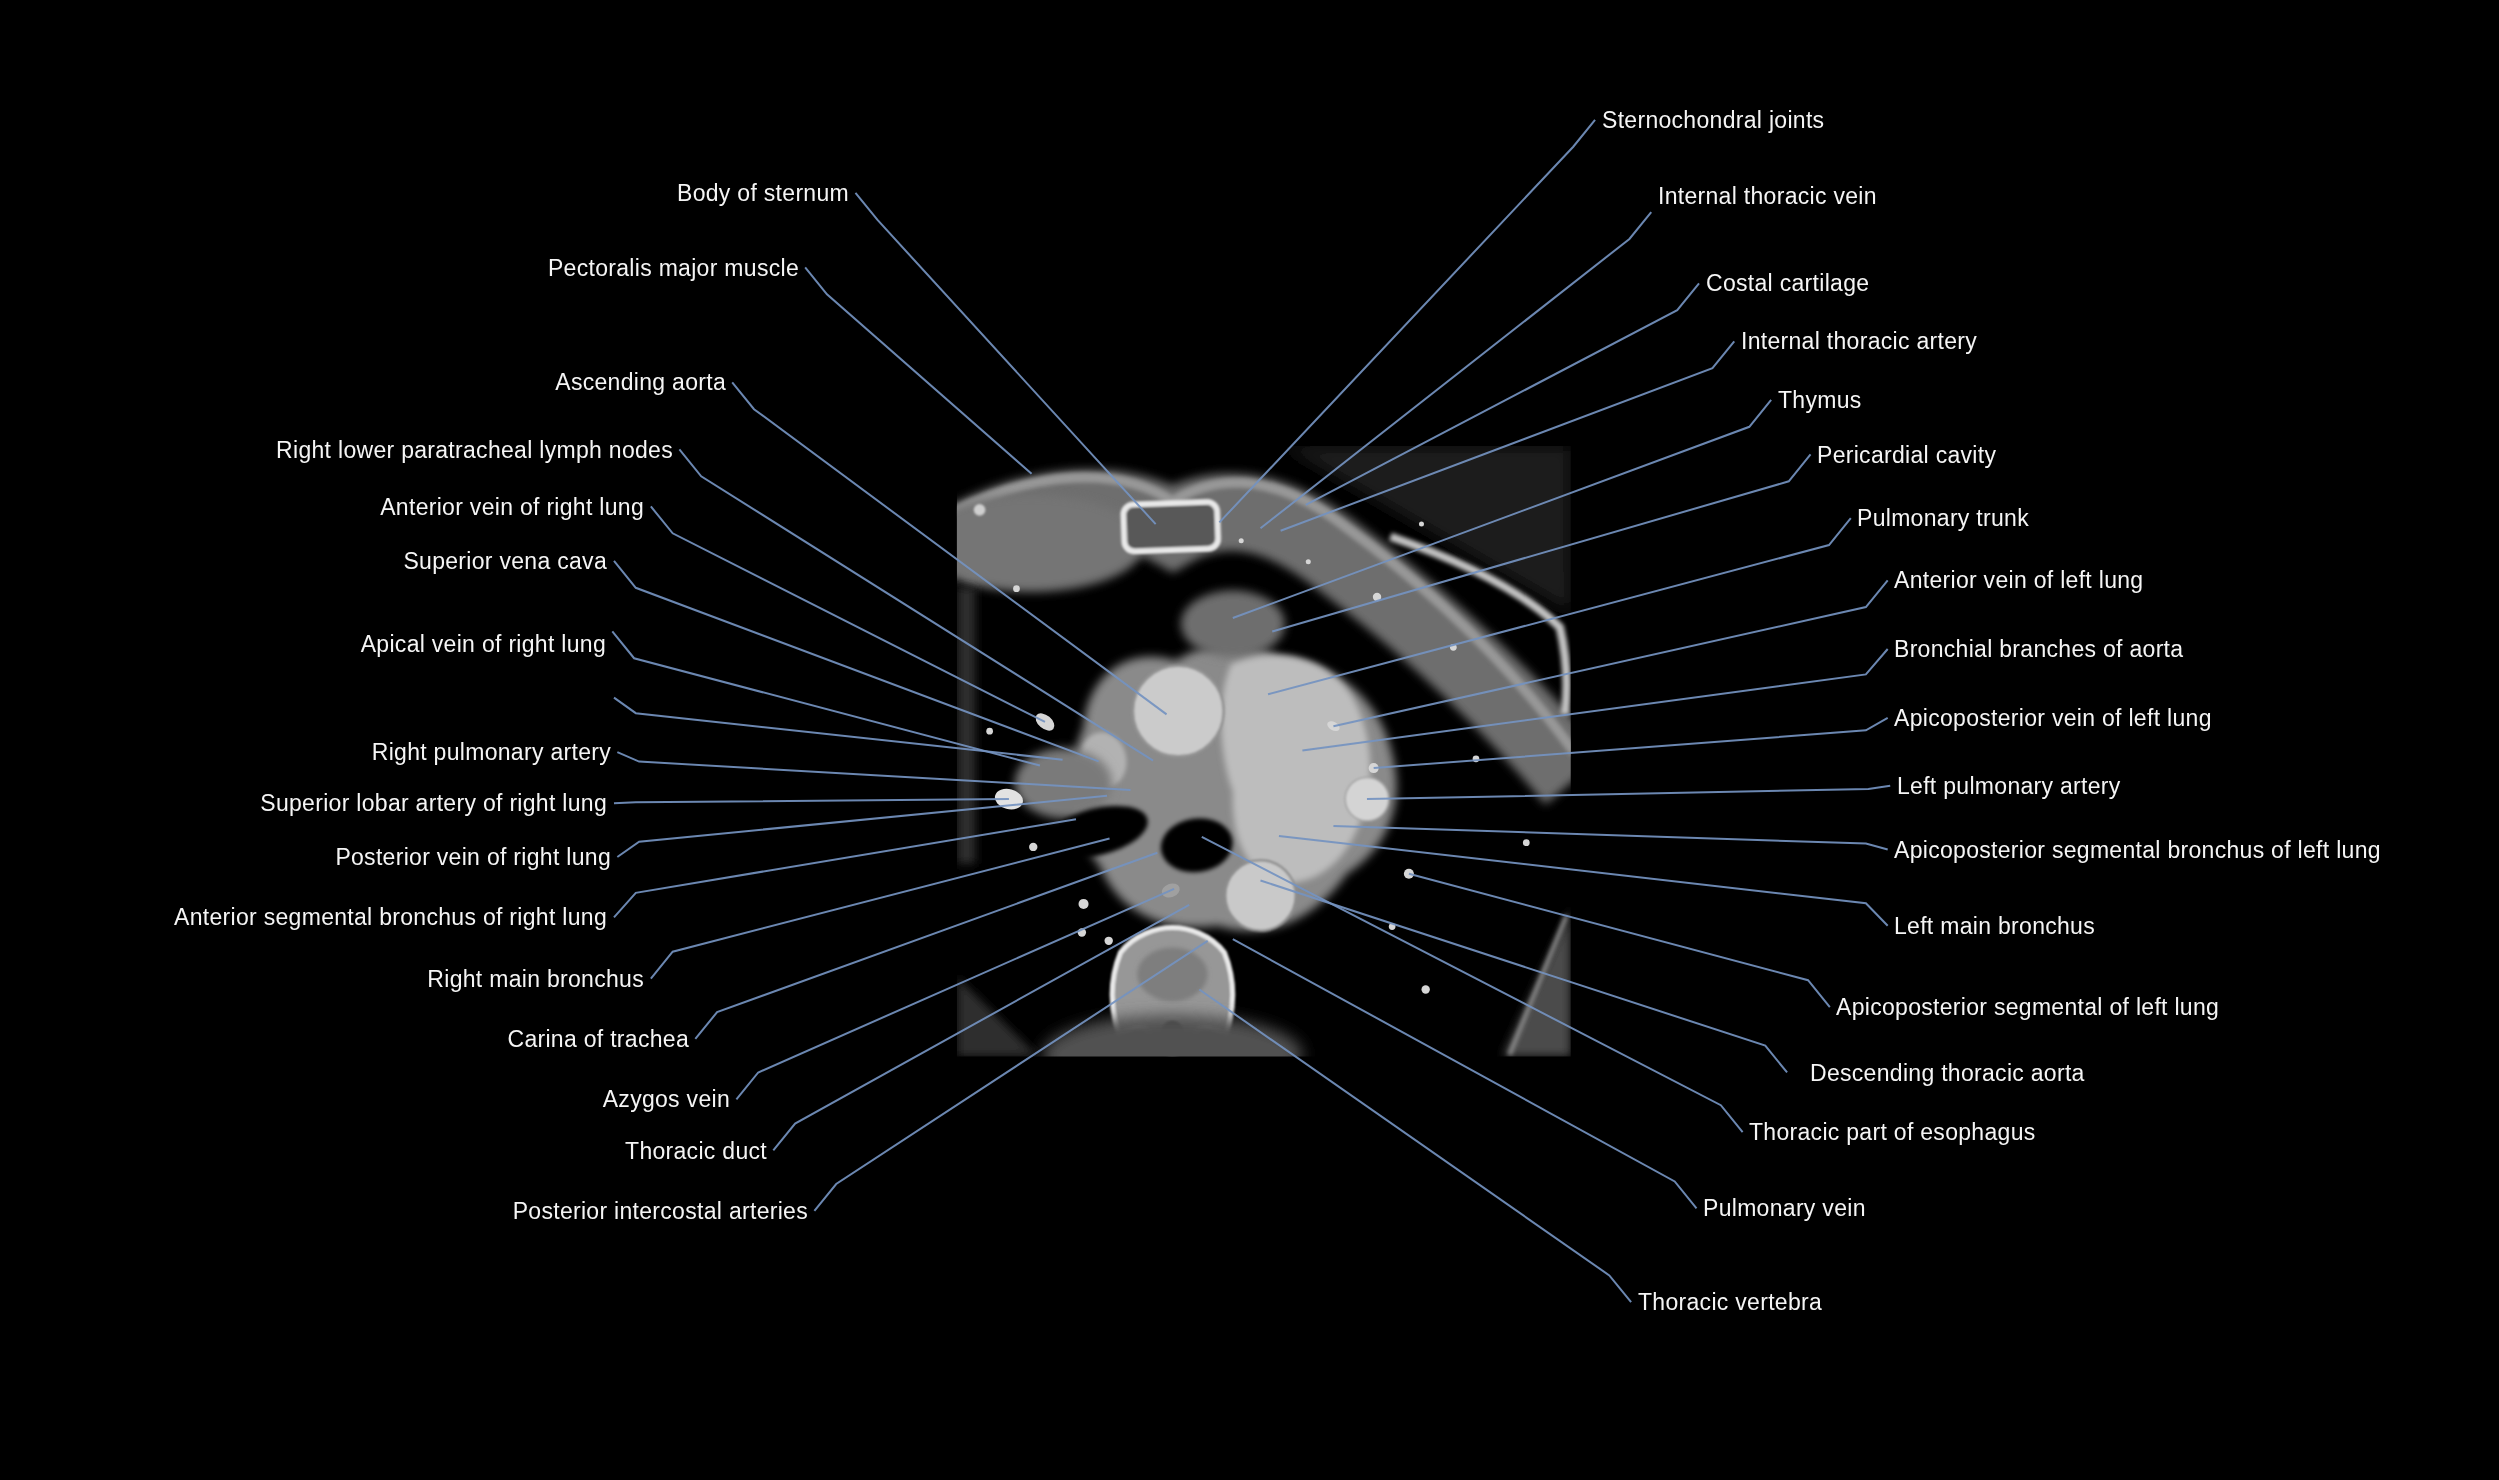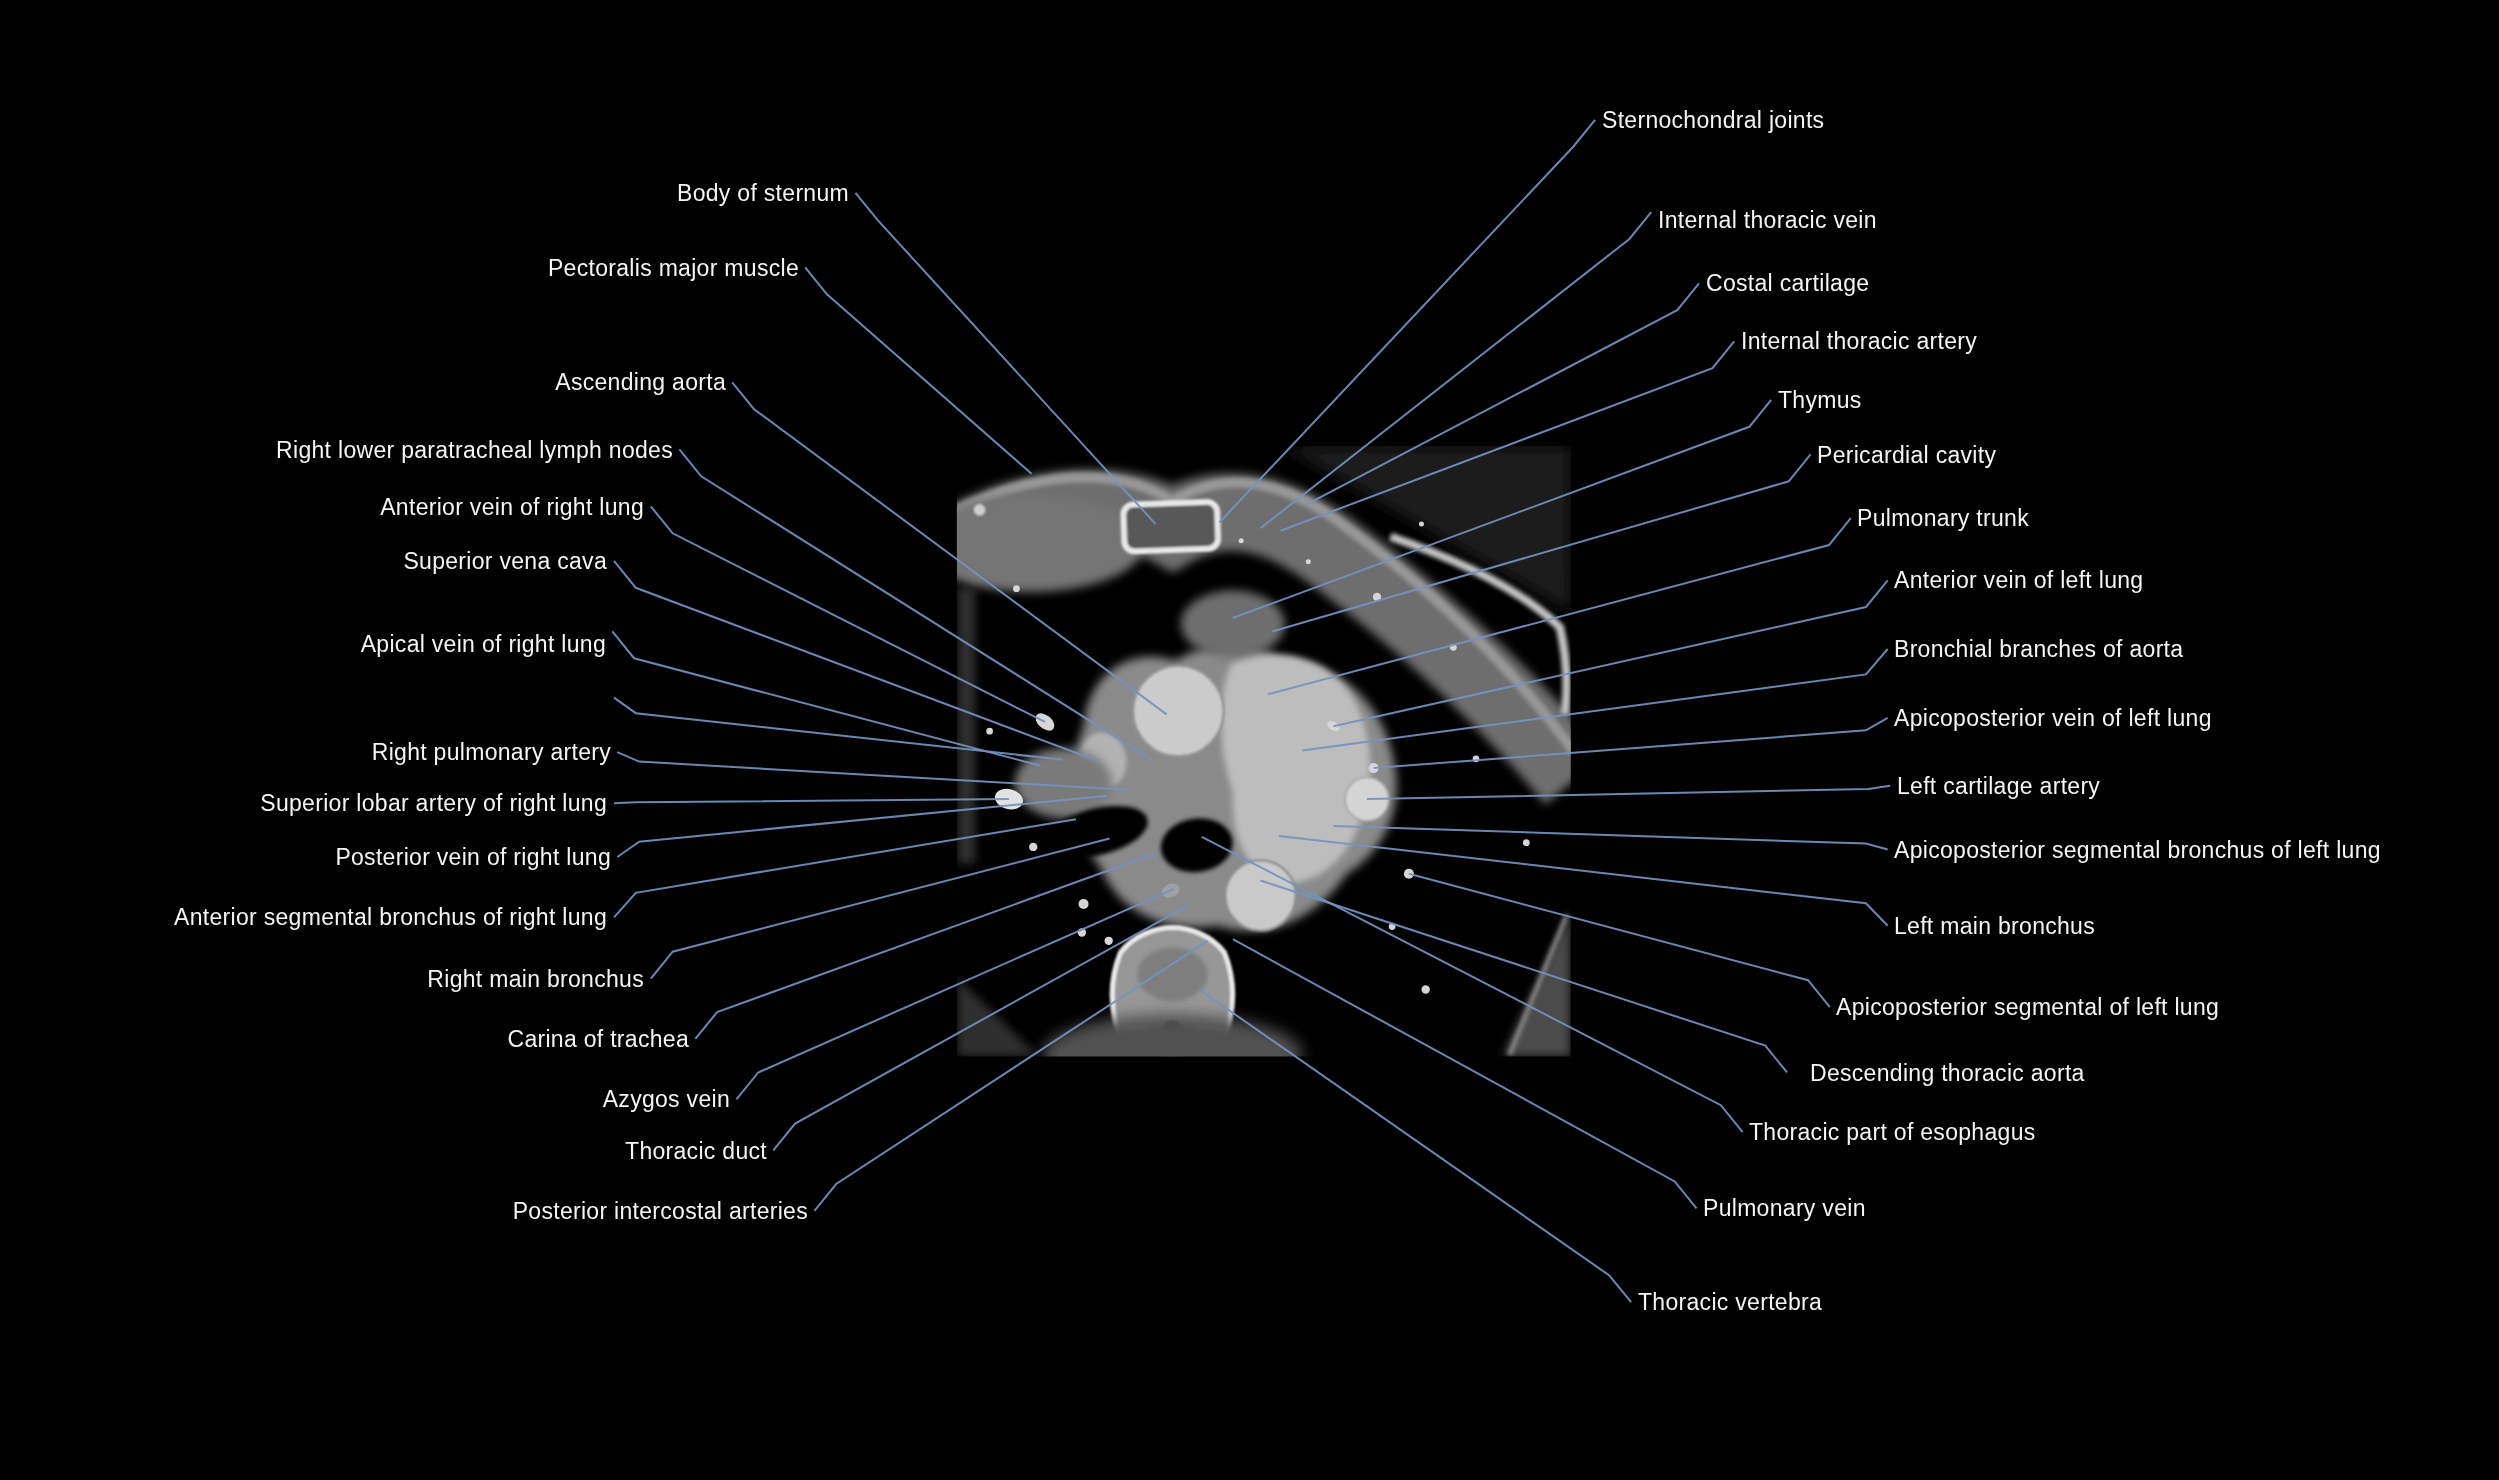--- a/index.html
+++ b/index.html
@@ -159,30 +159,30 @@
       <div class="label left" style="right: 1889px; top: 736px;">Right pulmonary artery</div>
       <div class="label left" style="right: 1893px; top: 787px;">Superior lobar artery of right lung</div>
       <div class="label left" style="right: 1889px; top: 841px;">Posterior vein of right lung</div>
       <div class="label left" style="right: 1893px; top: 901px;">Anterior segmental bronchus of right lung</div>
       <div class="label left" style="right: 1856px; top: 963px;">Right main bronchus</div>
       <div class="label left" style="right: 1811px; top: 1023px;">Carina of trachea</div>
       <div class="label left" style="right: 1770px; top: 1083px;">Azygos vein</div>
       <div class="label left" style="right: 1733px; top: 1135px;">Thoracic duct</div>
       <div class="label left" style="right: 1692px; top: 1195px;">Posterior intercostal arteries</div>
       <div class="label right" style="left: 1602px; top: 104px;">Sternochondral joints</div>
-      <div class="label right" style="left: 1658px; top: 204px;">Internal thoracic vein</div>
+      <div class="label right" style="left: 1658px; top: 180px;">Internal thoracic vein</div>
       <div class="label right" style="left: 1706px; top: 267px;">Costal cartilage</div>
       <div class="label right" style="left: 1741px; top: 325px;">Internal thoracic artery</div>
       <div class="label right" style="left: 1778px; top: 384px;">Thymus</div>
       <div class="label right" style="left: 1817px; top: 439px;">Pericardial cavity</div>
       <div class="label right" style="left: 1857px; top: 502px;">Pulmonary trunk</div>
       <div class="label right" style="left: 1894px; top: 564px;">Anterior vein of left lung</div>
       <div class="label right" style="left: 1894px; top: 633px;">Bronchial branches of aorta</div>
       <div class="label right" style="left: 1894px; top: 702px;">Apicoposterior vein of left lung</div>
-      <div class="label right" style="left: 1897px; top: 770px;">Left cartilage artery</div>
+      <div class="label right" style="left: 1897px; top: 770px;">Left pulmonary artery</div>
       <div class="label right" style="left: 1894px; top: 834px;">Apicoposterior segmental bronchus of left lung</div>
       <div class="label right" style="left: 1894px; top: 910px;">Left main bronchus</div>
       <div class="label right" style="left: 1836px; top: 991px;">Apicoposterior segmental of left lung</div>
       <div class="label right" style="left: 1794px; top: 1057px; margin-left: 16px;">Descending thoracic aorta</div>
       <div class="label right" style="left: 1749px; top: 1116px;">Thoracic part of esophagus</div>
       <div class="label right" style="left: 1703px; top: 1192px;">Pulmonary vein</div>
       <div class="label right" style="left: 1638px; top: 1286px;">Thoracic vertebra</div>
     </div>
 </div>
 

